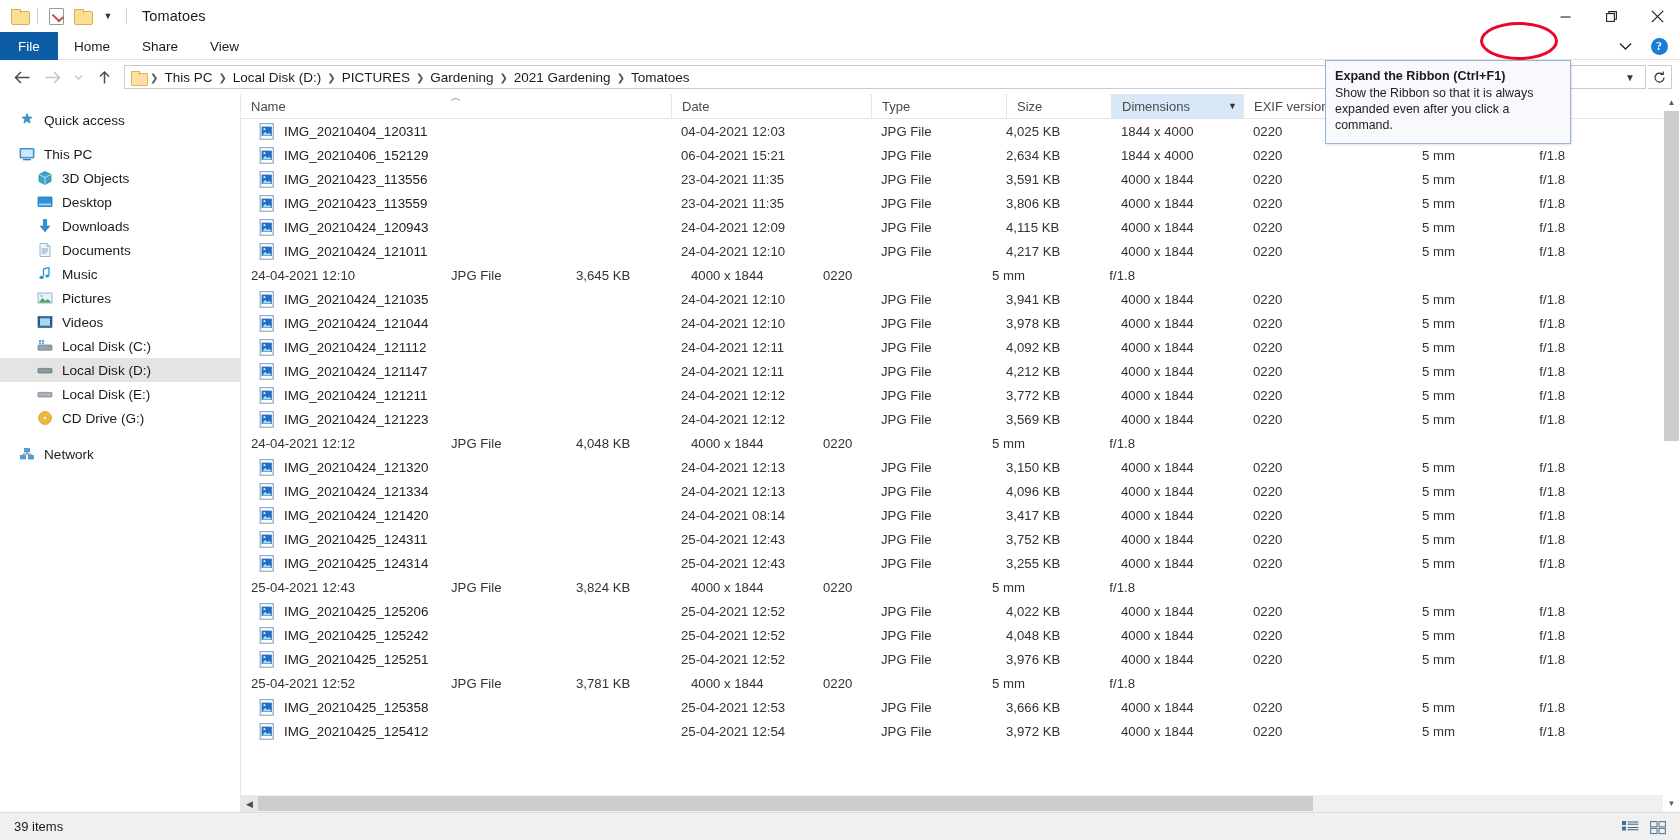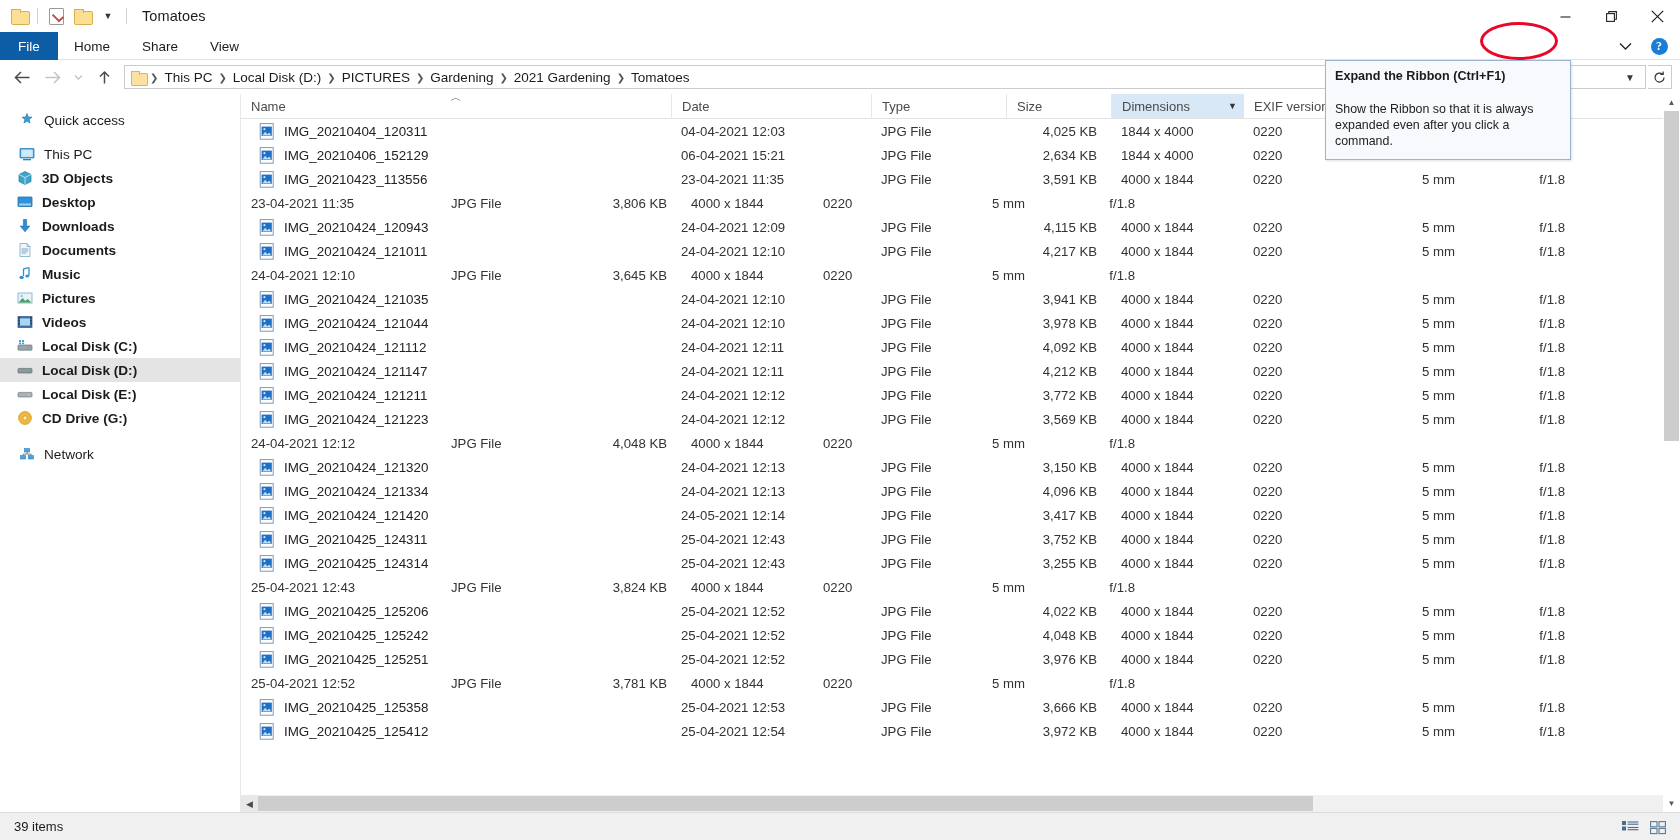--- a/index.html
+++ b/index.html
@@ -85,21 +85,21 @@
 
   
   .body-area{ flex:1; display:flex; min-height:0; position:relative; }
 
   
   .sidebar{
     width:240px; flex:0 0 240px; background:#fff; padding-top:14px;
     font-size:13.6px; color:#1b1b1b; overflow:hidden;
   }
   .nav-item{ height:24px; display:flex; align-items:center; padding-left:18px; white-space:nowrap; }
-  .nav-item.indent{ padding-left:16px;font-weight:bold; }
+  .nav-item.indent{ padding-left:36px; }
   .nav-item.sel{ background:#e4e4e4; }
   .nav-lbl{ margin-left:9px; }
   .ico{ width:17px;height:17px;flex:0 0 17px;display:flex;align-items:center;justify-content:center; }
   .ico svg{display:block;}
 
   
   .filelist{ flex:1; display:flex; flex-direction:column; min-width:0; position:relative; border-left:1px solid #e8e8e8;}
   .colhead{
     height:25px; display:flex; align-items:flex-end; font-size:13px; color:#4a4a4a;
     background:#fff; border-bottom:1px solid #e2e2e2; position:relative; flex:0 0 25px;
@@ -116,21 +116,21 @@
   .rows{ flex:1; overflow:hidden; position:relative; }
   .row{ height:24px; display:flex; align-items:center; font-size:13.4px; color:#222; }
   .c-name{ display:flex; align-items:center; padding-left:18px; white-space:nowrap; }
   .jpg-ico{ width:16px;height:17px;flex:0 0 16px; position:relative; }
   .c-name .fname{ margin-left:9px; }
   .c-date, .c-type, .c-size, .c-dim, .c-exif, .c-focal, .c-fstop{
     color:#333; white-space:nowrap; font-size:13.2px;
   }
   .c-date{ padding-left:10px; }
   .c-type{ padding-left:10px; }
-  .c-size{ text-align:right; padding-right:14px; }
+  .c-size{ padding-right:14px; }
   .c-dim{ padding-left:10px; }
   .c-exif{ padding-left:10px; }
   .c-focal{ text-align:right; padding-right:18px; }
   .c-fstop{ text-align:right; padding-right:18px; }
 
   
   .vscroll{
     position:absolute; right:0; top:0; width:17px; bottom:0; background:#fff;
     display:flex; flex-direction:column; align-items:center;
   }
@@ -152,21 +152,21 @@
   .status-views{ position:absolute; right:12px; top:0; height:28px; display:flex; align-items:center; gap:8px; }
   .vbtn{ width:20px;height:20px;display:flex;align-items:center;justify-content:center; }
 
   
   .tooltip{
     position:absolute; left:1325px; top:60px; width:246px;
     background:#f7f9fc; border:1px solid #9cb4d4; padding:7px 9px 9px 9px;
     font-size:12.4px; color:#1b1b1b; line-height:1.32; z-index:60;
     box-shadow:1px 1px 2px rgba(0,0,0,.12);
   }
-  .tt-title{ font-weight:bold; margin-bottom:16px; font-size:12.6px; }
+  .tt-title{ font-weight:bold; margin-bottom:0; font-size:12.6px; }
   .tt-body{ color:#222; }
 
   
   .annot{ position:absolute; left:1480px; top:22px; width:78px; height:38px; z-index:70; pointer-events:none; }
   .annot-ring{ width:78px;height:38px;border:3.5px solid #e8072a;border-radius:50%; }
 </style>
 </head>
 <body>
 
 <div class="window">
@@ -525,20 +525,29 @@
             </div>
             <div class="c-date" style="width:200px">23-04-2021 11:35</div>
             <div class="c-type" style="width:135px">JPG File</div>
             <div class="c-size" style="width:105px">3,591 KB</div>
             <div class="c-dim" style="width:132px">4000 x 1844</div>
             <div class="c-exif" style="width:120px">0220</div>
             <div class="c-focal" style="width:110px">5 mm</div>
             <div class="c-fstop" style="width:110px">f/1.8</div>
           </div>
           <div class="row">
+            <div class="c-name" style="width:430px">
+              <span class="jpg-ico"><svg width="16" height="17" viewBox="0 0 16 17">
+                  <rect x="1.2" y="0.6" width="13" height="15.6" fill="#ffffff" stroke="#7a9cc0" stroke-width="1"></rect>
+                  <rect x="2.6" y="3.6" width="10.2" height="9.4" fill="#1f6fc4"></rect>
+                  <path d="M3.2 12.4l3-3.6 2.2 2.4 1.8-1.6 2.2 2.8z" fill="#bcdcf5"></path>
+                  <circle cx="5.4" cy="6.2" r="1.1" fill="#cfe6fa"></circle>
+                </svg></span>
+              <span class="fname">IMG_20210423_113559</span>
+            </div>
             <div class="c-date" style="width:200px">23-04-2021 11:35</div>
             <div class="c-type" style="width:135px">JPG File</div>
             <div class="c-size" style="width:105px">3,806 KB</div>
             <div class="c-dim" style="width:132px">4000 x 1844</div>
             <div class="c-exif" style="width:120px">0220</div>
             <div class="c-focal" style="width:110px">5 mm</div>
             <div class="c-fstop" style="width:110px">f/1.8</div>
           </div>
           <div class="row">
             <div class="c-name" style="width:430px">
@@ -741,21 +750,21 @@
           <div class="row">
             <div class="c-name" style="width:430px">
               <span class="jpg-ico"><svg width="16" height="17" viewBox="0 0 16 17">
                   <rect x="1.2" y="0.6" width="13" height="15.6" fill="#ffffff" stroke="#7a9cc0" stroke-width="1"></rect>
                   <rect x="2.6" y="3.6" width="10.2" height="9.4" fill="#1f6fc4"></rect>
                   <path d="M3.2 12.4l3-3.6 2.2 2.4 1.8-1.6 2.2 2.8z" fill="#bcdcf5"></path>
                   <circle cx="5.4" cy="6.2" r="1.1" fill="#cfe6fa"></circle>
                 </svg></span>
               <span class="fname">IMG_20210424_121420</span>
             </div>
-            <div class="c-date" style="width:200px">24-05-2021 12:14</div>
+            <div class="c-date" style="width:200px">24-04-2021 08:14</div>
             <div class="c-type" style="width:135px">JPG File</div>
             <div class="c-size" style="width:105px">3,417 KB</div>
             <div class="c-dim" style="width:132px">4000 x 1844</div>
             <div class="c-exif" style="width:120px">0220</div>
             <div class="c-focal" style="width:110px">5 mm</div>
             <div class="c-fstop" style="width:110px">f/1.8</div>
           </div>
           <div class="row">
             <div class="c-name" style="width:430px">
               <span class="jpg-ico"><svg width="16" height="17" viewBox="0 0 16 17">

